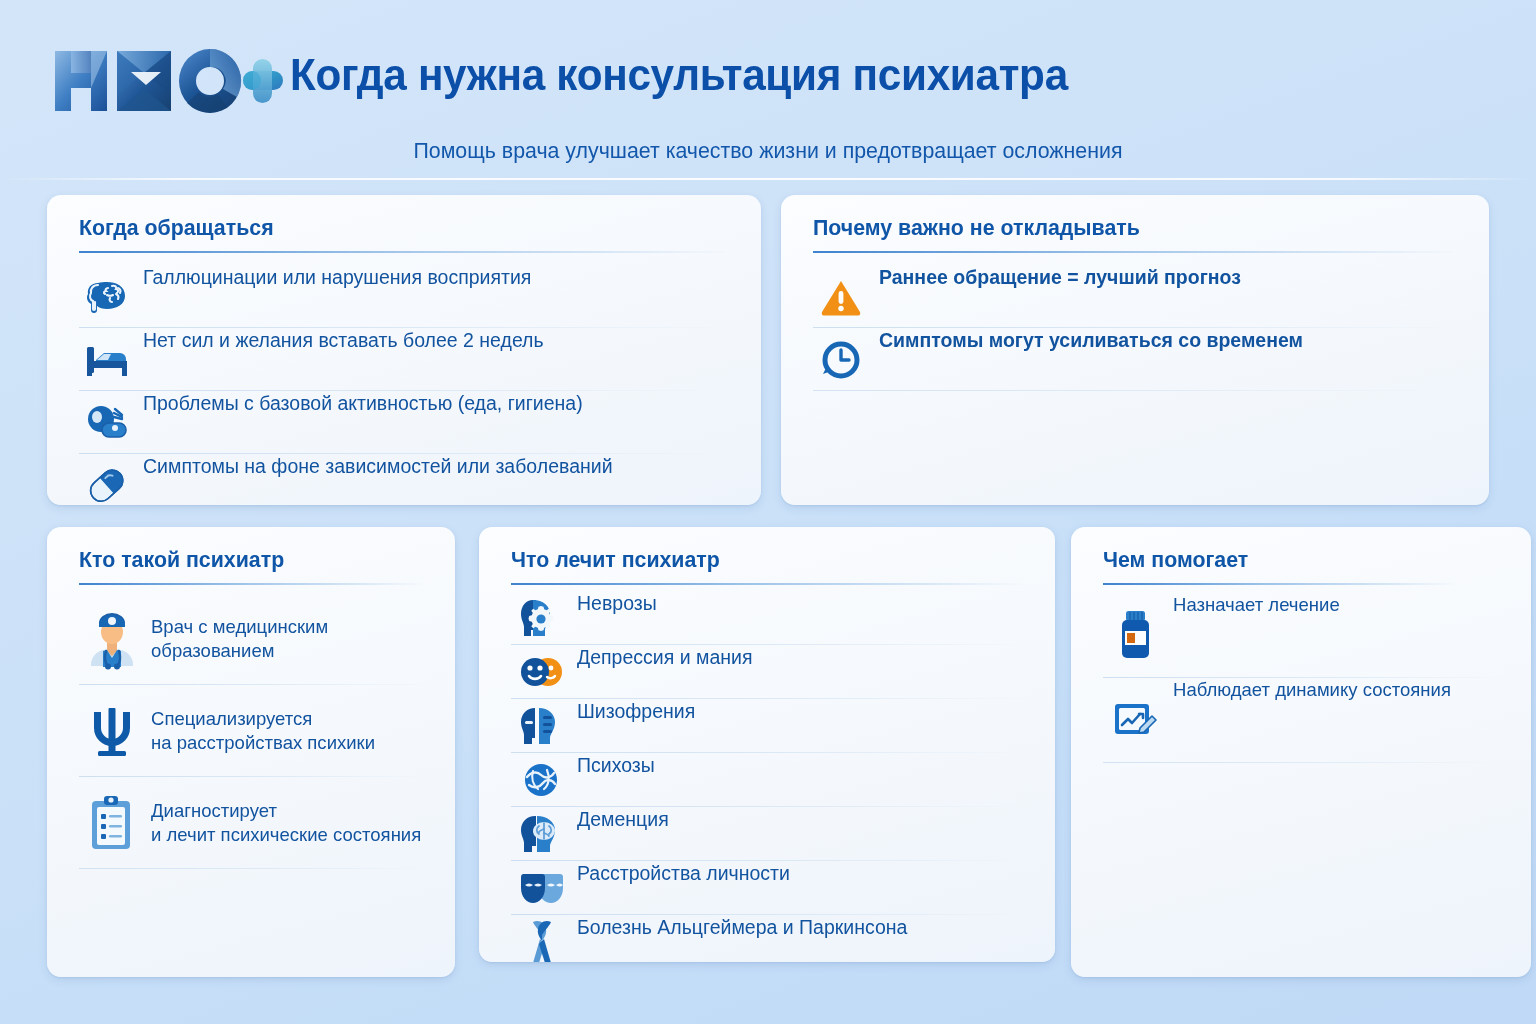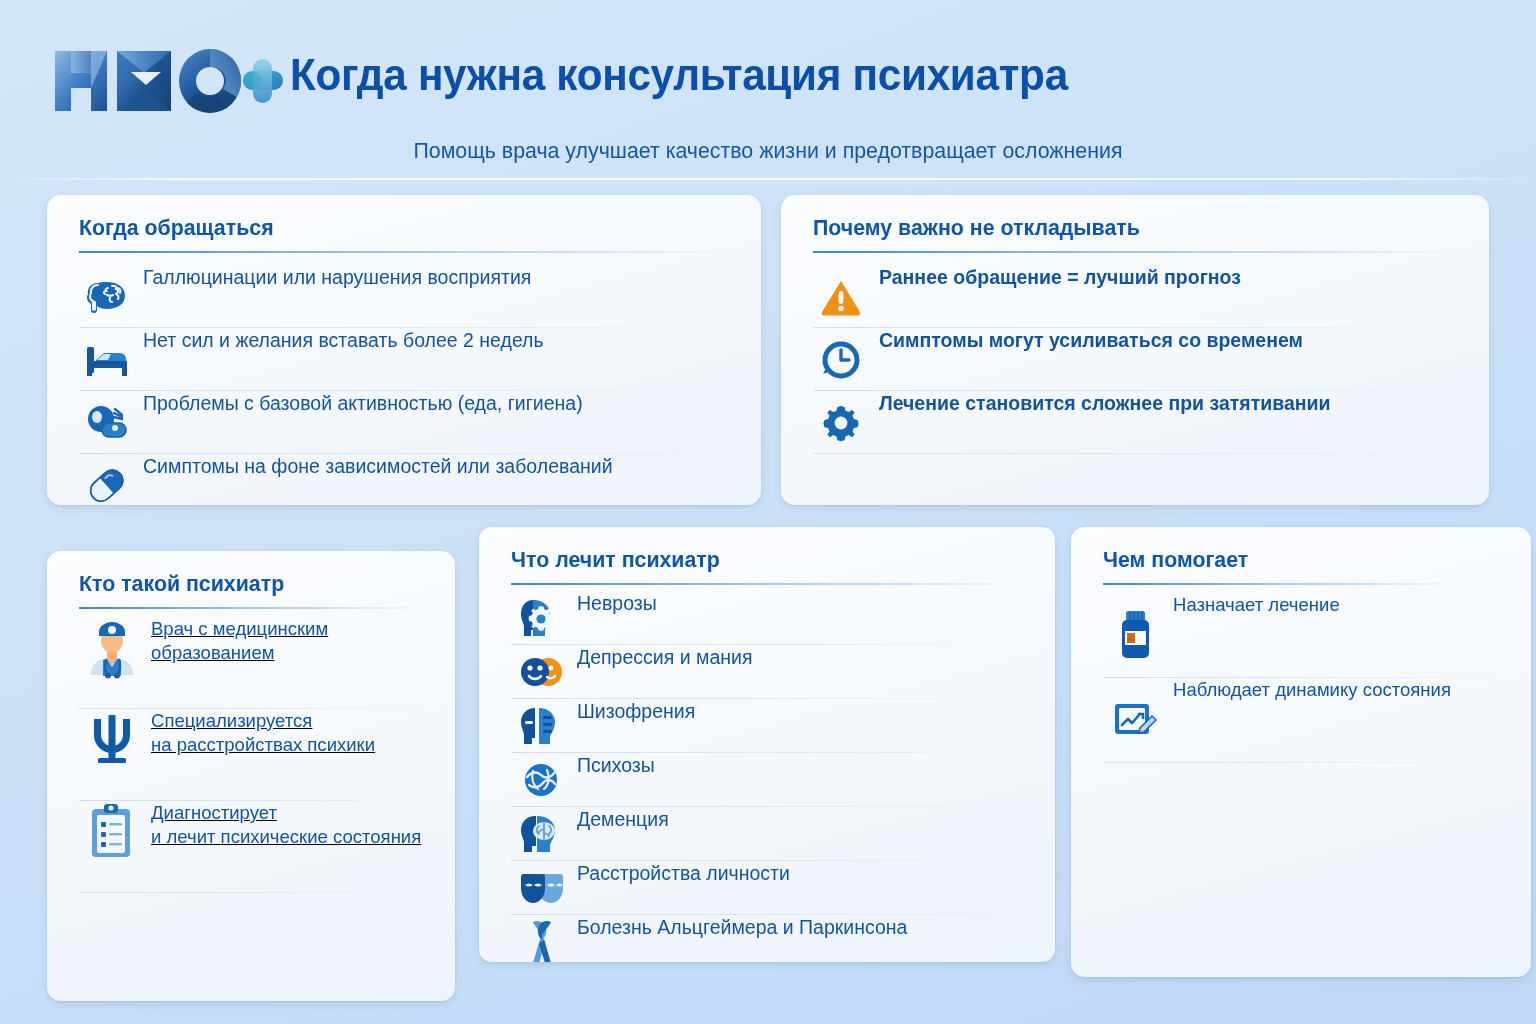--- a/index.html
+++ b/index.html
@@ -130,42 +130,42 @@
   .item-label {
     color: #12539f;
     line-height: 1.26;
     transform: scaleX(0.975);
     transform-origin: left center;
   }
 
   
   #card-when  { left: 47px;  top: 195px; width: 714px; height: 310px; padding-left: 40px; }
   #card-why   { left: 781px; top: 195px; width: 708px; height: 310px; }
-  #card-who   { left: 47px;  top: 527px; width: 408px; height: 450px; margin-top: 24px; }
+  #card-who   { left: 47px;  top: 527px; width: 408px; height: 450px; }
   #card-treat { left: 479px; top: 527px; width: 576px; height: 435px; border-radius: 13px; }
   #card-help  { left: 1071px;top: 527px; width: 460px; height: 450px; }
 
   #card-when  .card-title-rule { width: 650px; }
   #card-why   .card-title-rule { width: 645px; }
   #card-who   .card-title-rule { width: 346px; }
   #card-treat .card-title-rule { width: 514px; }
   #card-help  .card-title-rule { width: 356px; }
 
   #card-when .items  { top: 70px; }
   #card-when .item   { height: 63px; }
   #card-when .item-icon { width: 56px; }
   #card-when .item-label { font-size: 20px; margin-left: 8px; }
 
   #card-why .items  { top: 70px; font-weight: bold; }
   #card-why .item   { height: 63px; }
   #card-why .item-icon { width: 56px; }
   #card-why .item-label { font-size: 20px; margin-left: 10px; }
 
   #card-who .items { top: 66px; }
-  #card-who .item  { height: 92px; align-items: flex-start; text-decoration: underline; }
+  #card-who .item  { height: 92px; align-items: center; }
   #card-who .item-icon { width: 66px; }
   #card-who .item-label { font-size: 19px; margin-left: 6px; }
 
   #card-treat .items { top: 64px; }
   #card-treat .item  { height: 54px; padding-left: 32px; }
   #card-treat .item-icon { width: 62px; }
   #card-treat .item-label { font-size: 20px; margin-left: 4px; }
 
   #card-help .items { top: 66px; }
   #card-help .item  { height: 85px; }
@@ -338,29 +338,20 @@
       <span class="item-icon">
         <svg width="42" height="40" viewBox="0 0 42 40">
           <circle cx="21" cy="20" r="16" fill="none" stroke="#1767b5" stroke-width="5"></circle>
           <path d="M21 10 v10 h8" fill="none" stroke="#1767b5" stroke-width="3.4" stroke-linecap="round" stroke-linejoin="round"></path>
           <path d="M7 26 l-4 8 l8 -3 z" fill="#1767b5"></path>
         </svg>
       </span>
       <span class="item-label">Симптомы могут усиливаться со временем</span>
     </div>
 
-    <div class="item">
-      <span class="item-icon">
-        <svg width="42" height="40" viewBox="0 0 42 40">
-          <path d="M21 3 l3.6 1 .9 3.7 3.3 1.4 3.2-2.1 2.6 2.6 -2.1 3.2 1.4 3.3 3.7 .9 1 3.6 -1 3.6 -3.7 .9 -1.4 3.3 2.1 3.2 -2.6 2.6 -3.2-2.1 -3.3 1.4 -.9 3.7 -3.6 1 -3.6-1 -.9-3.7 -3.3-1.4 -3.2 2.1 -2.6-2.6 2.1-3.2 -1.4-3.3 -3.7-.9 -1-3.6 1-3.6 3.7-.9 1.4-3.3 -2.1-3.2 2.6-2.6 3.2 2.1 3.3-1.4 .9-3.7 z" fill="#1767b5"></path>
-          <circle cx="21" cy="20" r="6.4" fill="#f3f8fd"></circle>
-        </svg>
-      </span>
-      <span class="item-label">Лечение становится сложнее при затятивании</span>
-    </div>
 
   </div>
 </section>
 
 <section class="card" id="card-who">
   <div class="card-title">Кто такой психиатр</div>
   <div class="card-title-rule"></div>
   <div class="items">
 
     <div class="item">

